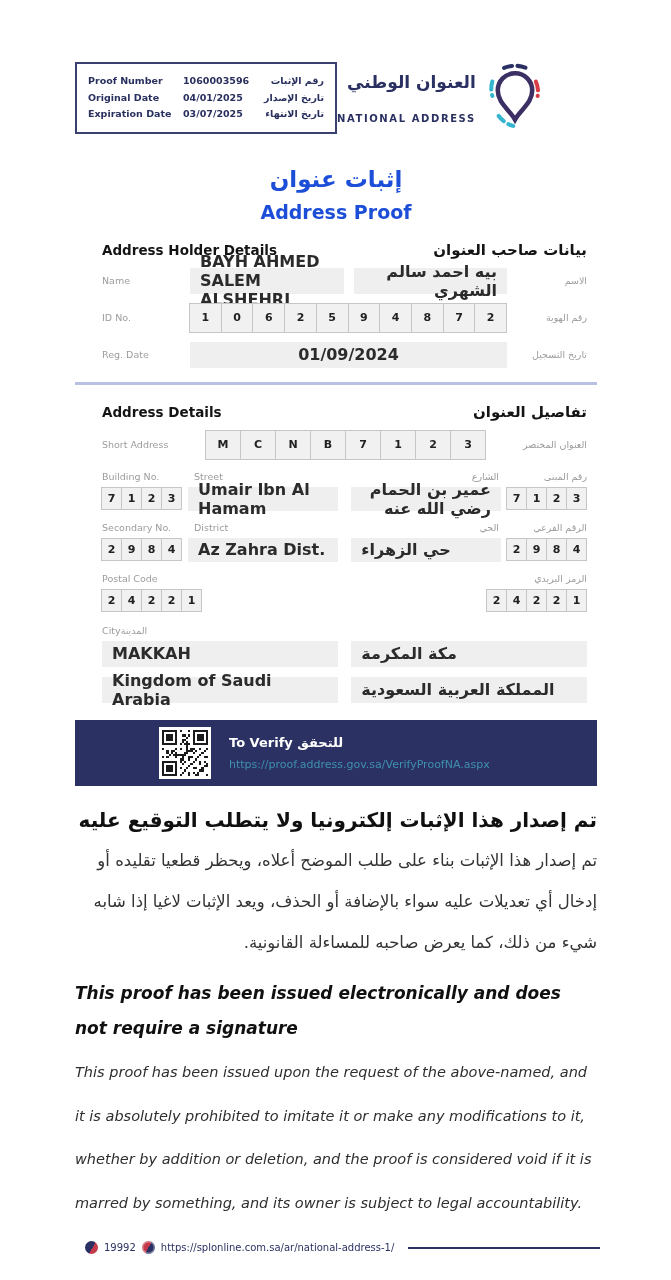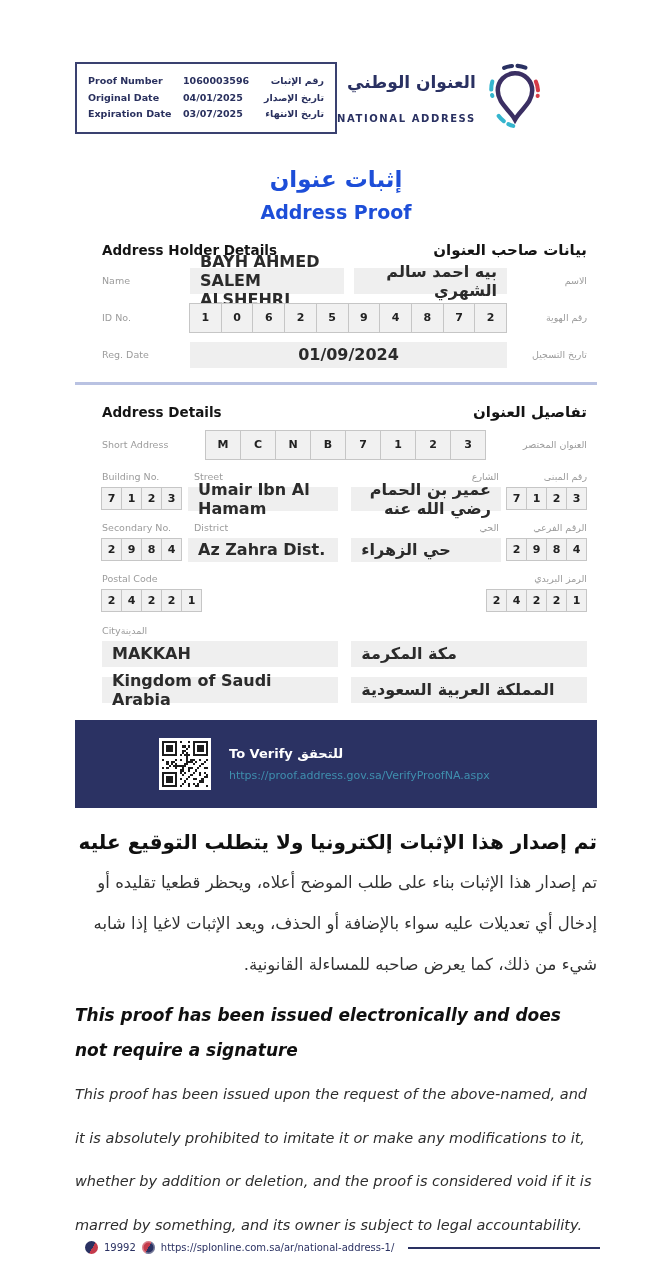--- a/index.html
+++ b/index.html
@@ -60,21 +60,21 @@
   .dual{display:flex;justify-content:space-between;margin-top:11px;}
   .half{width:48.6%;}
   .labels{display:flex;margin-bottom:5px;}
   .labels .sp{flex:1;}
   .vals{display:flex;align-items:center;}
   .vals .vbox{height:24px;}
 
   .city-line{display:flex;margin-top:13px;}
 
   
-  .verify{margin-top:17px;background:#2b3263;height:88px;display:flex;align-items:center;
+  .verify{margin-top:17px;background:#2b3263;height:66px;display:flex;align-items:center;
           padding-left:84px;box-sizing:border-box;}
   .qr-wrap{background:#ffffff;width:52px;height:52px;display:flex;align-items:center;justify-content:center;}
   .verify-text{margin-left:18px;}
   .verify-line1{color:#ffffff;font-size:13px;font-weight:bold;}
   .verify-line1 .ar{direction:rtl;}
   .verify-line2{color:#3f8fae;font-size:11px;margin-top:8px;}
 
   
   .notice-ar{margin-top:22px;direction:rtl;text-align:right;}
   .notice-ar h2{font-size:20px;font-weight:bold;color:#101010;margin:0 0 8px 0;}

